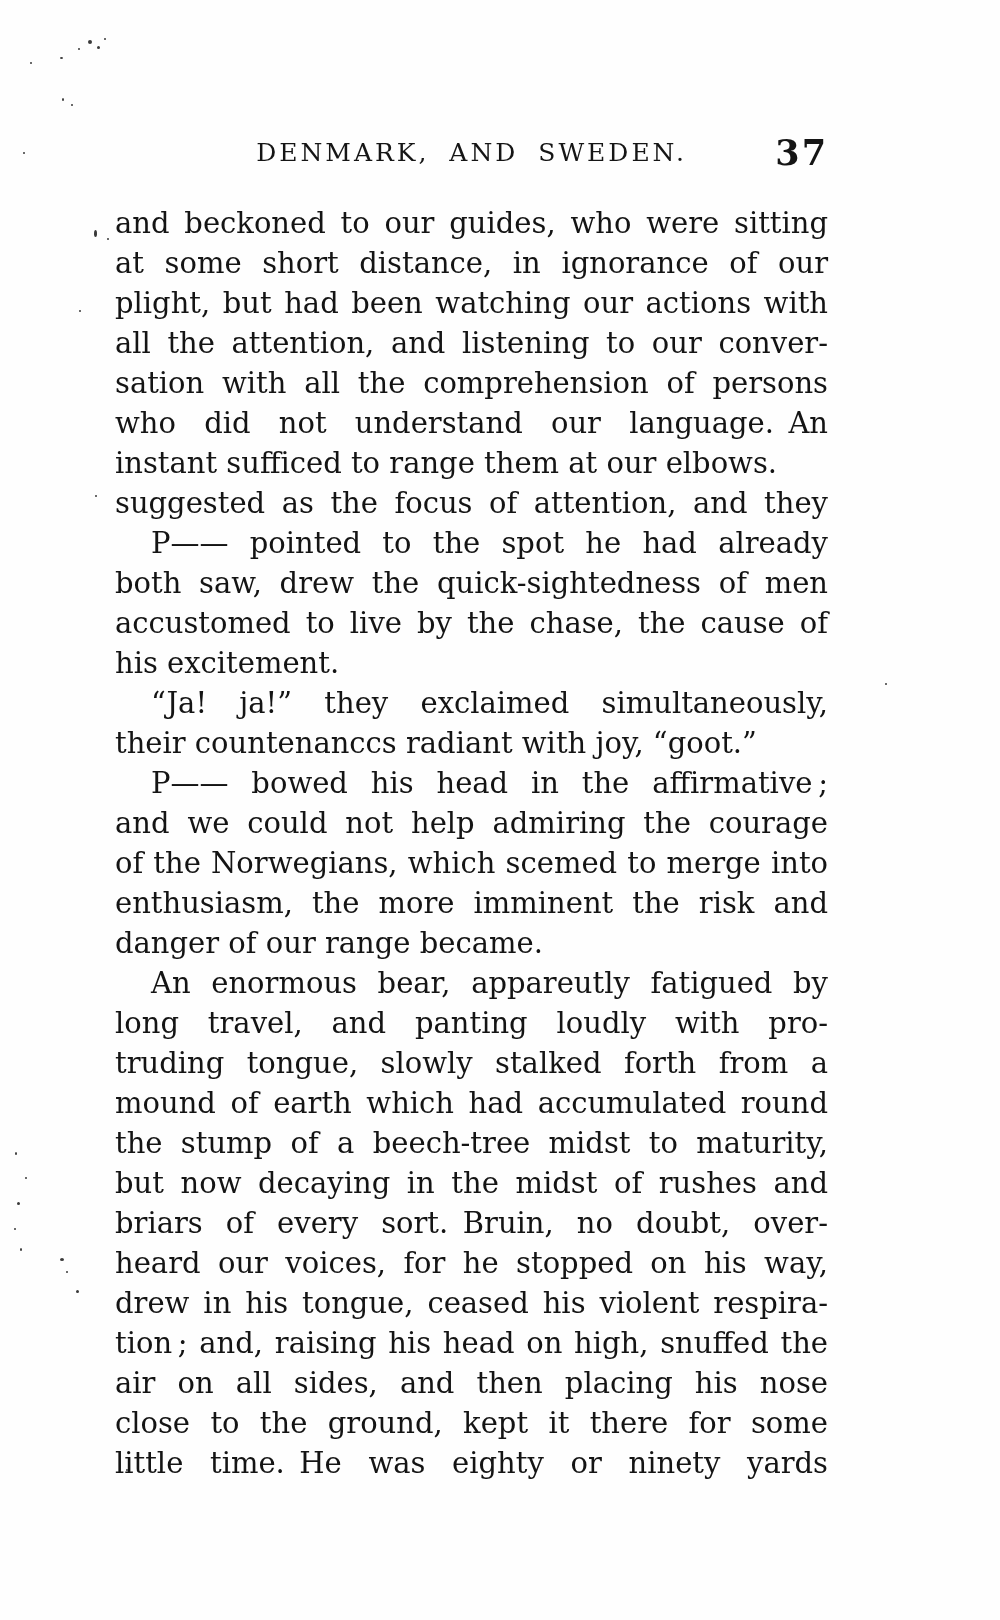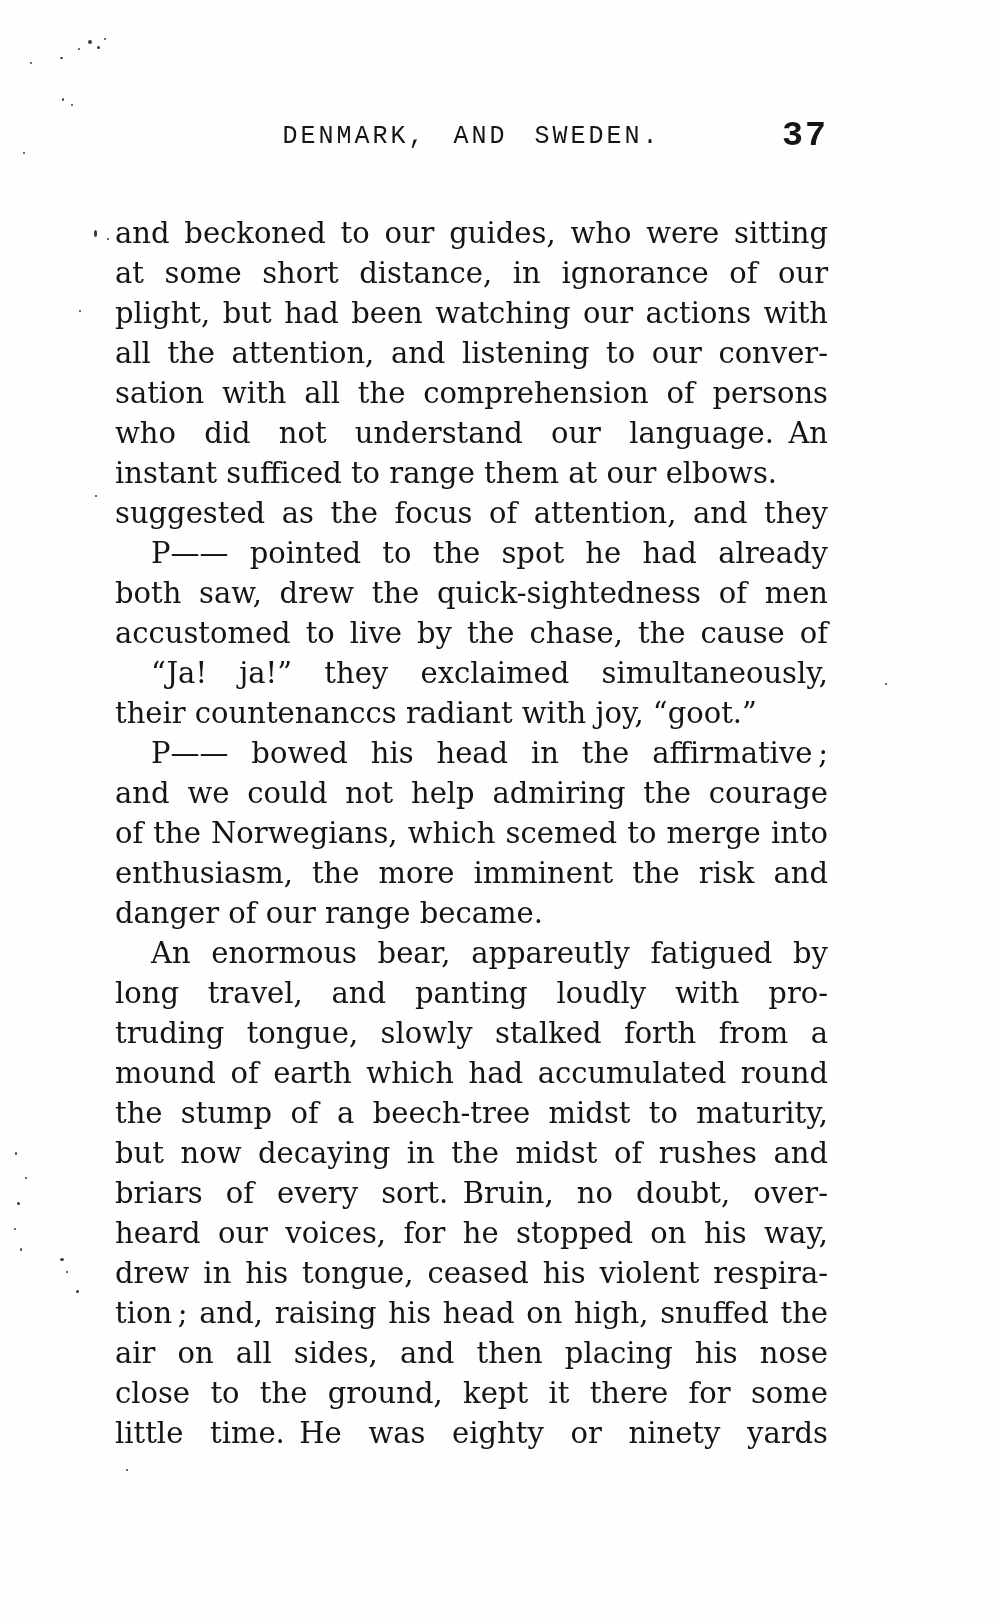--- a/index.html
+++ b/index.html
@@ -12,24 +12,23 @@
     width: 1000px;
     height: 1620px;
     background: #fefefe;
     overflow: hidden;
     font-family: "DejaVu Serif", "Liberation Serif", serif;
     color: #131313;
   }
   .header {
     position: absolute;
     left: 115px;
-    top: 122px;
+    top: 138px;
     width: 713px;
     height: 34px;
-    font-family: Liberation Mono, monospace;
   }
   .running-title {
     display: block;
     text-align: center;
     font-size: 25px;
     letter-spacing: 3px;
     word-spacing: 9px;
     font-weight: 500;
     color: #151515;
   }
@@ -38,21 +37,21 @@
     right: 0;
     top: -6px;
     font-size: 35px;
     font-weight: bold;
     letter-spacing: 2px;
     color: #151515;
   }
   .body-text {
     position: absolute;
     left: 115px;
-    top: 213px;
+    top: 203px;
     width: 713px;
     font-size: 29px;
     line-height: 40px;
     color: #141414;
   }
   .line {
     height: 40px;
     white-space: nowrap;
   }
   .line.j {
@@ -84,20 +83,21 @@
       <div class="line j">at some short distance, in ignorance of our</div>
       <div class="line j">plight, but had been watching our actions with</div>
       <div class="line j">all the attention, and listening to our conver-</div>
       <div class="line j">sation with all the comprehension of persons</div>
       <div class="line j">who did not understand our language. An</div>
       <div class="line">instant sufficed to range them at our elbows.</div>
       <div class="line j">suggested as the focus of attention, and they</div>
       <div class="line j indent">P—— pointed to the spot he had already</div>
       <div class="line j">both saw, drew the quick-sightedness of men</div>
       <div class="line j">accustomed to live by the chase, the cause of</div>
+      <div class="line">his excitement.</div>
       <div class="line j indent">“Ja! ja!” they exclaimed simultaneously,</div>
       <div class="line">their countenanccs radiant with joy, “goot.”</div>
       <div class="line j indent">P—— bowed his head in the affirmative ;</div>
       <div class="line j">and we could not help admiring the courage</div>
       <div class="line j">of the Norwegians, which scemed to merge into</div>
       <div class="line j">enthusiasm, the more imminent the risk and</div>
       <div class="line">danger of our range became.</div>
       <div class="line j indent">An enormous bear, appareutly fatigued by</div>
       <div class="line j">long travel, and panting loudly with pro-</div>
       <div class="line j">truding tongue, slowly stalked forth from a</div>

